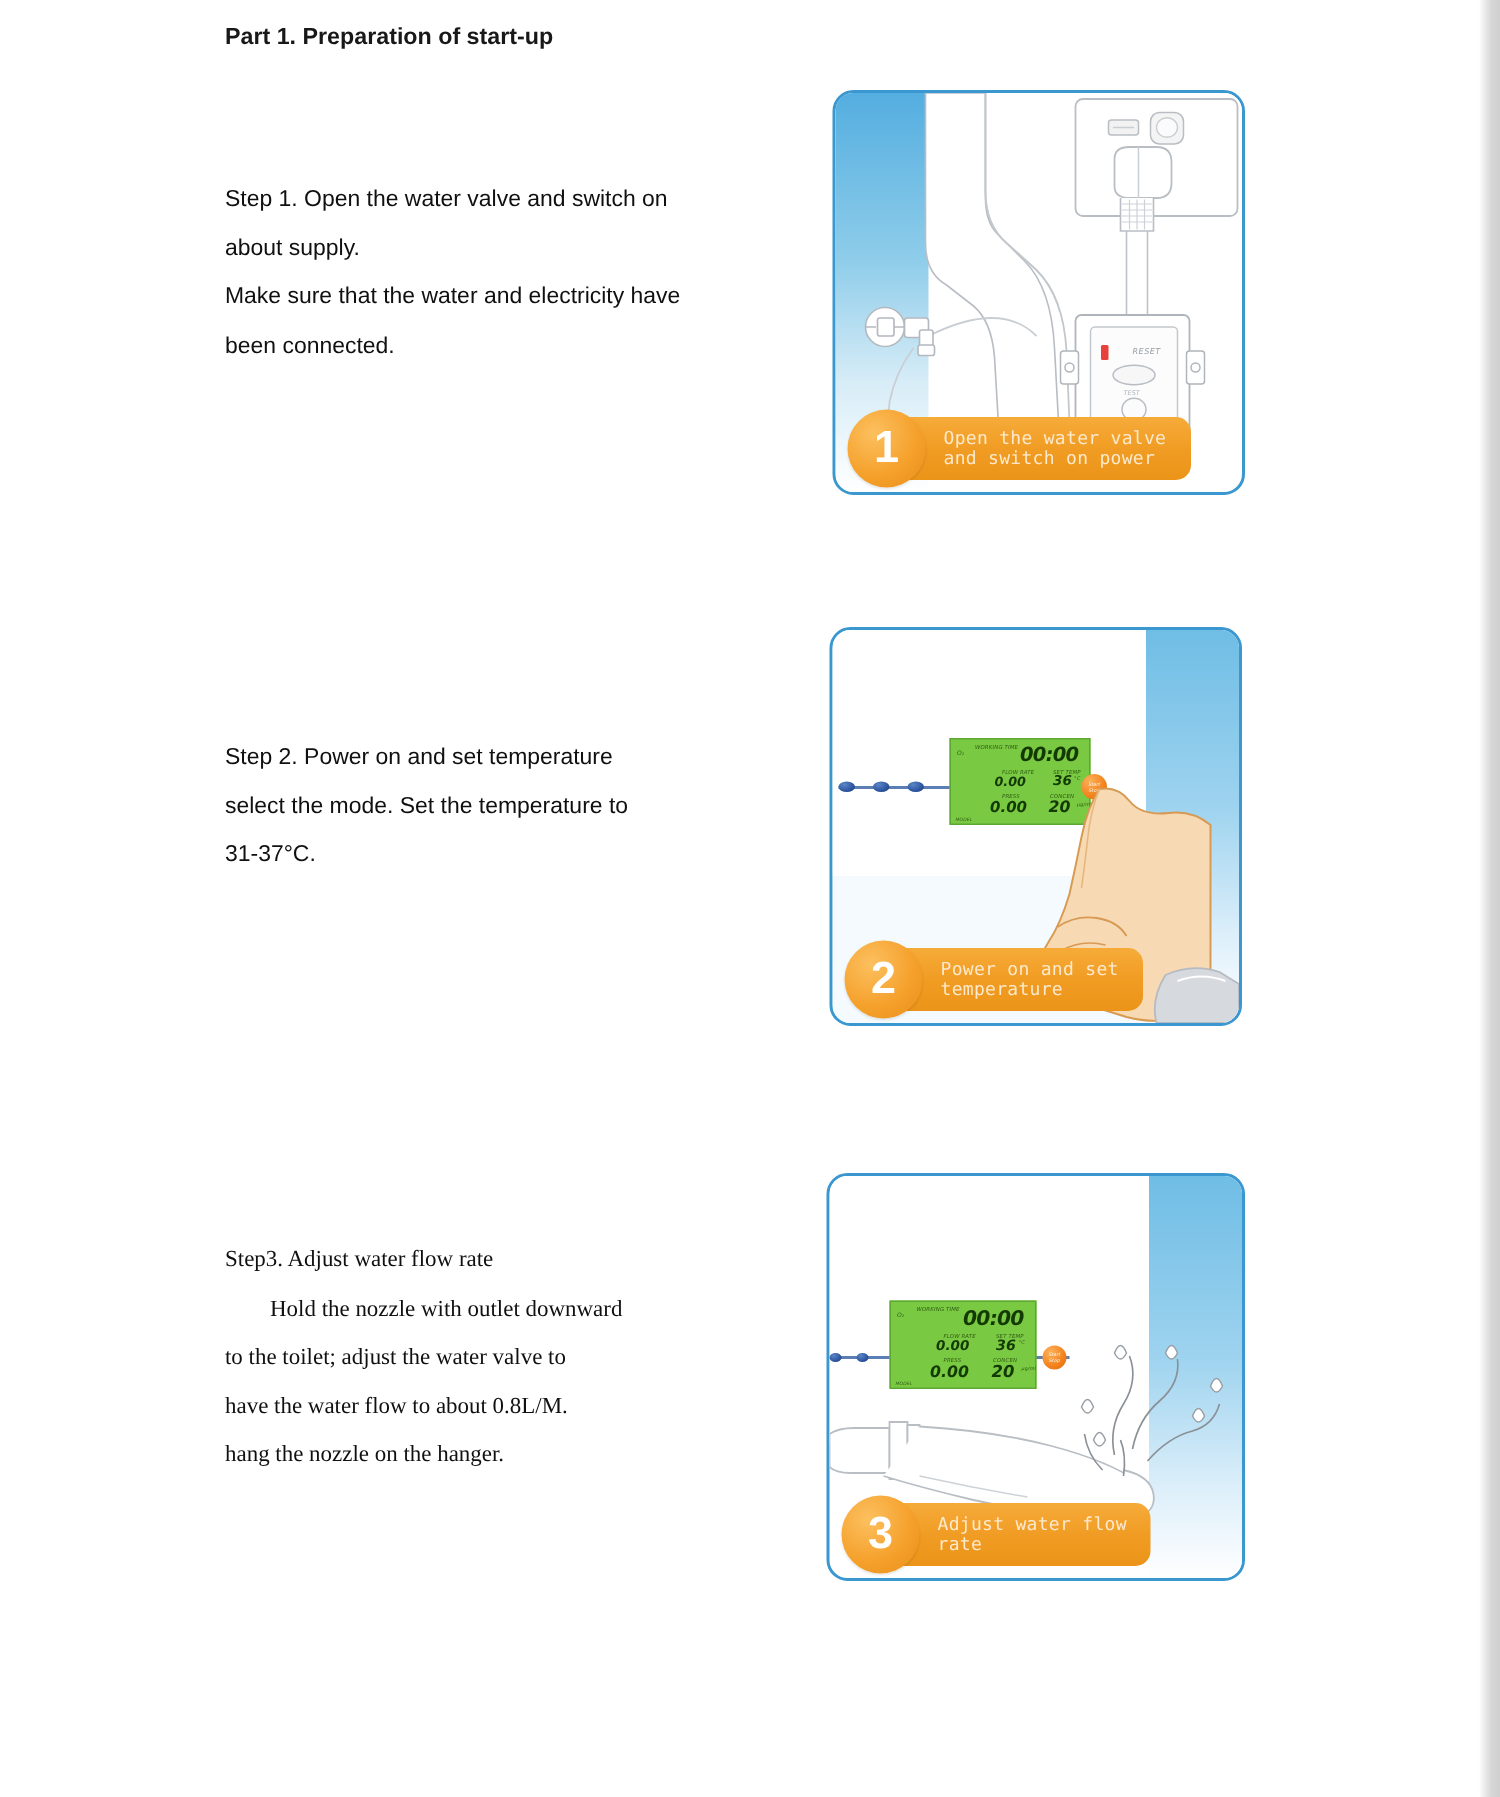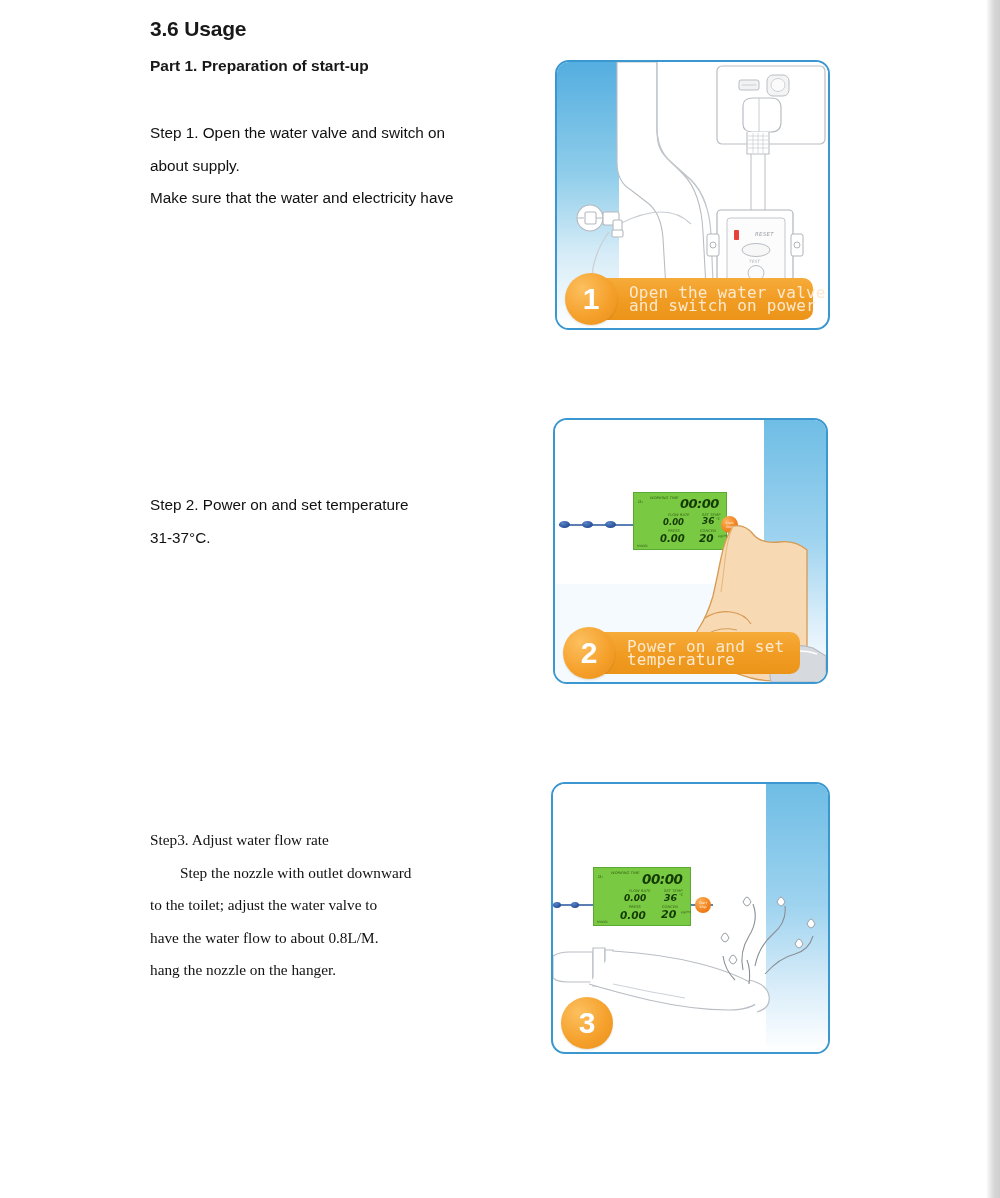--- a/index.html
+++ b/index.html
@@ -137,21 +137,21 @@
   }
   .caption-ribbon {
     margin-left: -22px;
     height: 42px;
     padding: 0 16px 0 34px;
     background: linear-gradient(to bottom, #f6ab39 0%, #f09b22 55%, #eb9419 100%);
     border-top-right-radius: 10px;
     border-bottom-right-radius: 10px;
     color: #fde9cd;
     font-family: "DejaVu Sans Mono", monospace;
-    font-size: 16px;
+    font-size: 12px;
     line-height: 13.5px;
     display: flex;
     flex-direction: column;
     justify-content: center;
     letter-spacing: 0.2px;
     z-index: 2;
     max-width: 168px;
   }
   .caption-ribbon span { display: block; white-space: nowrap; }
 
@@ -216,38 +216,39 @@
     font-family: "DejaVu Sans", sans-serif;
     font-size: 3.2px;
     color: #fff3e2;
     line-height: 4px;
   }
 </style>
 </head>
 <body>
 
 <div class="text-col">
-  <h1 class="heading-main">3.6 Usage</h1>
   <h2 class="heading-sub">Part 1. Preparation of start-up</h2>
 </div>
 
 <div class="step-block" id="step1-text">
   <p>Step 1. Open the water valve and switch on</p>
   <p>about supply.</p>
   <p>Make sure that the water and electricity have</p>
+  <p>been connected.</p>
 </div>
 
 <div class="step-block" id="step2-text">
   <p>Step 2. Power on and set temperature</p>
+  <p class="just">select the mode. Set the temperature to</p>
   <p>31-37°C.</p>
 </div>
 
 <div class="step-block" id="step3-text">
   <p>Step3. Adjust water flow rate</p>
-  <p class="indent-first">Step the nozzle with outlet downward</p>
+  <p class="indent-first">Hold the nozzle with outlet downward</p>
   <p class="just">to the toilet; adjust the water valve to</p>
   <p class="just">have the water flow to about 0.8L/M.</p>
   <p>hang the nozzle on the hanger.</p>
 </div>
 
 <div class="panel" id="panel-1">
   <div class="panel-inner">
     <div class="sky-left"></div>
 
     <svg class="art" viewBox="0 0 271 266">
@@ -460,16 +461,20 @@
         <path d="M254 140 q4 -10 8 0 q-4 8 -8 0 z"></path>
         <path d="M190 118 q4 -10 8 0 q-4 8 -8 0 z"></path>
         <path d="M242 160 q4 -10 8 0 q-4 8 -8 0 z"></path>
         <path d="M176 176 q4 -10 8 0 q-4 8 -8 0 z"></path>
       </g>
     </svg>
   </div>
 
   <div class="caption">
     <div class="caption-badge">3</div>
+    <div class="caption-ribbon">
+      <span>Adjust water flow</span>
+      <span>rate</span>
+    </div>
   </div>
 </div>
 
 <div class="page-edge-strip"></div>
 
 </body></html>

